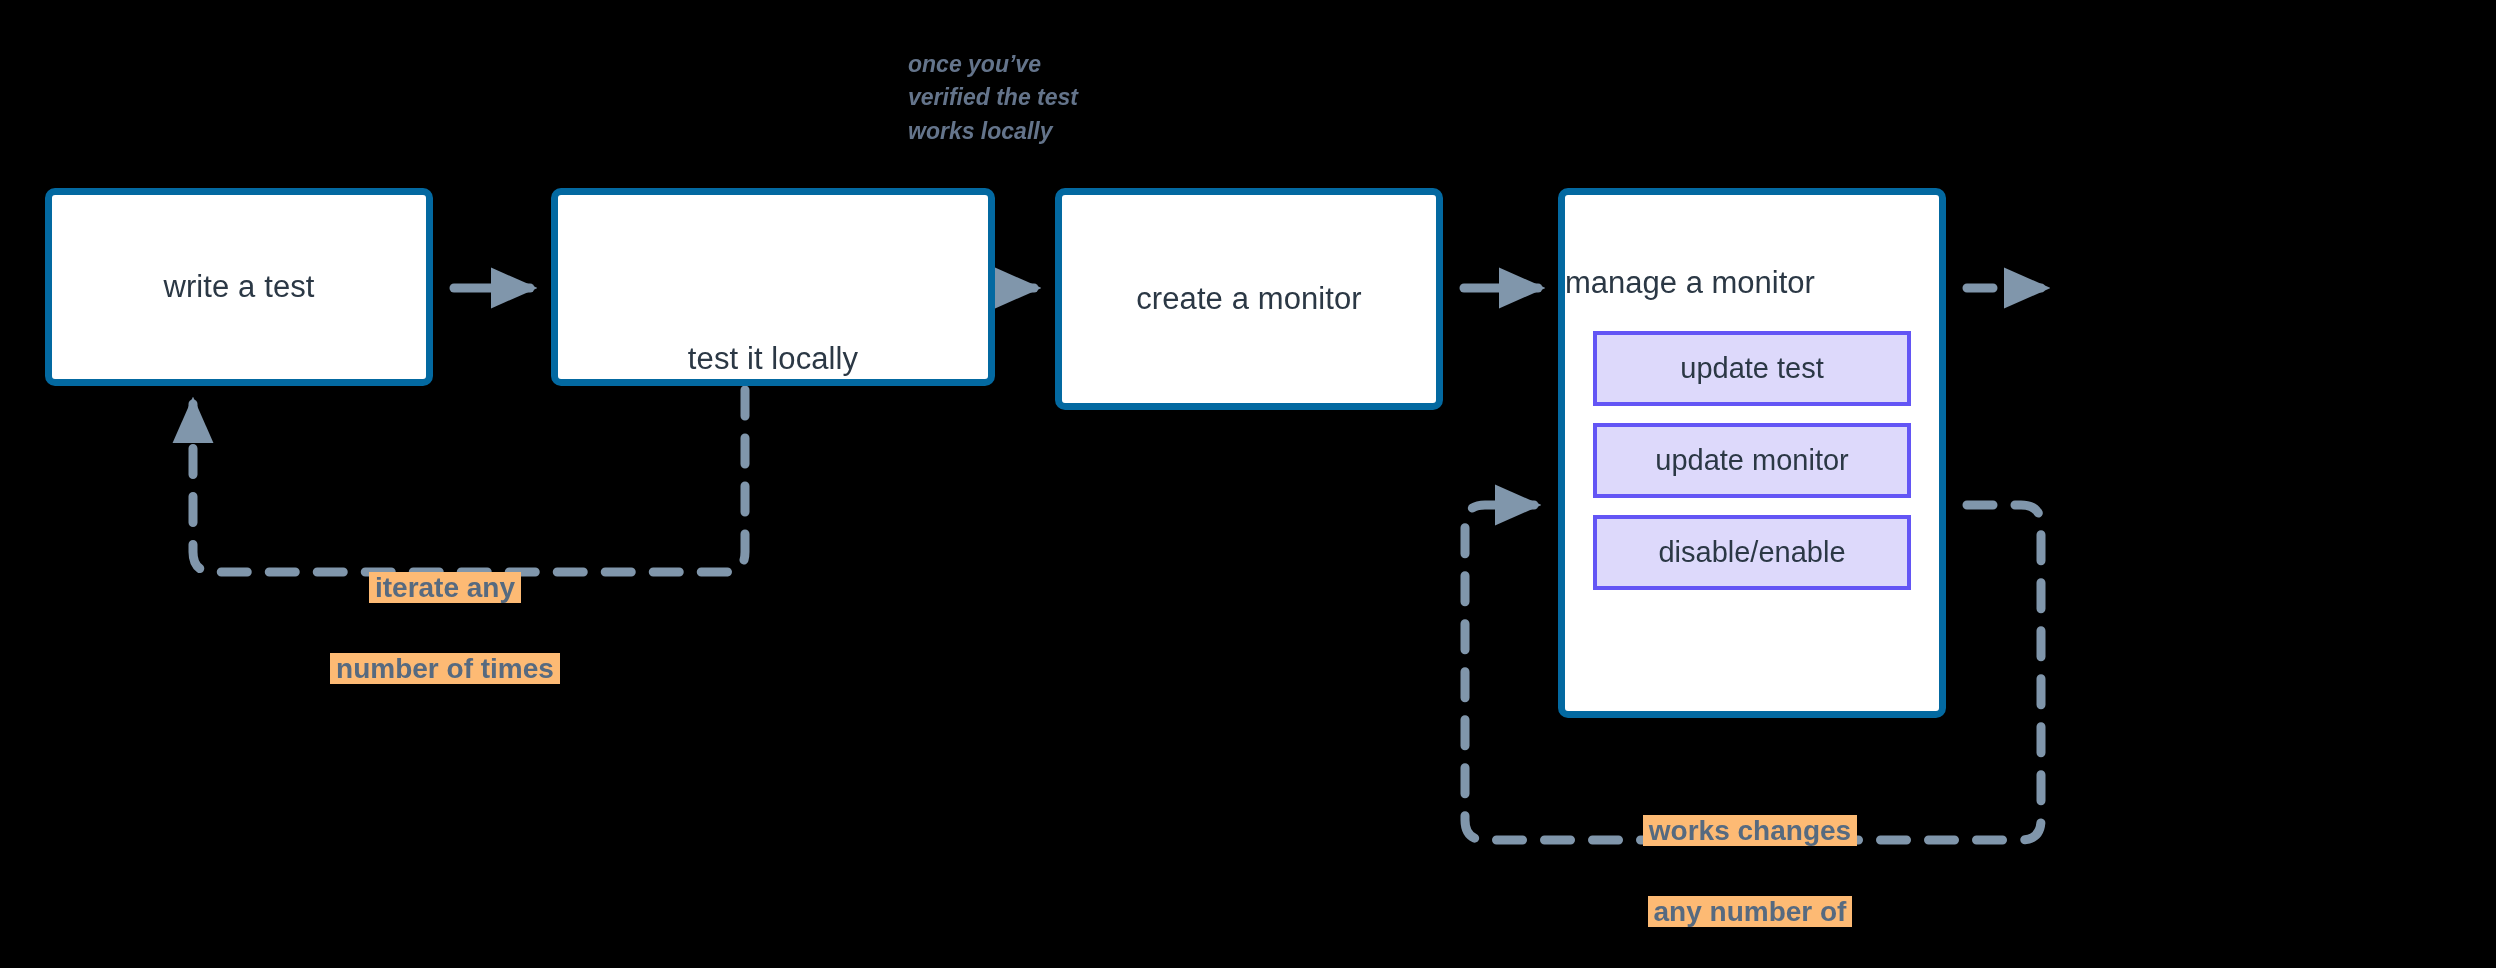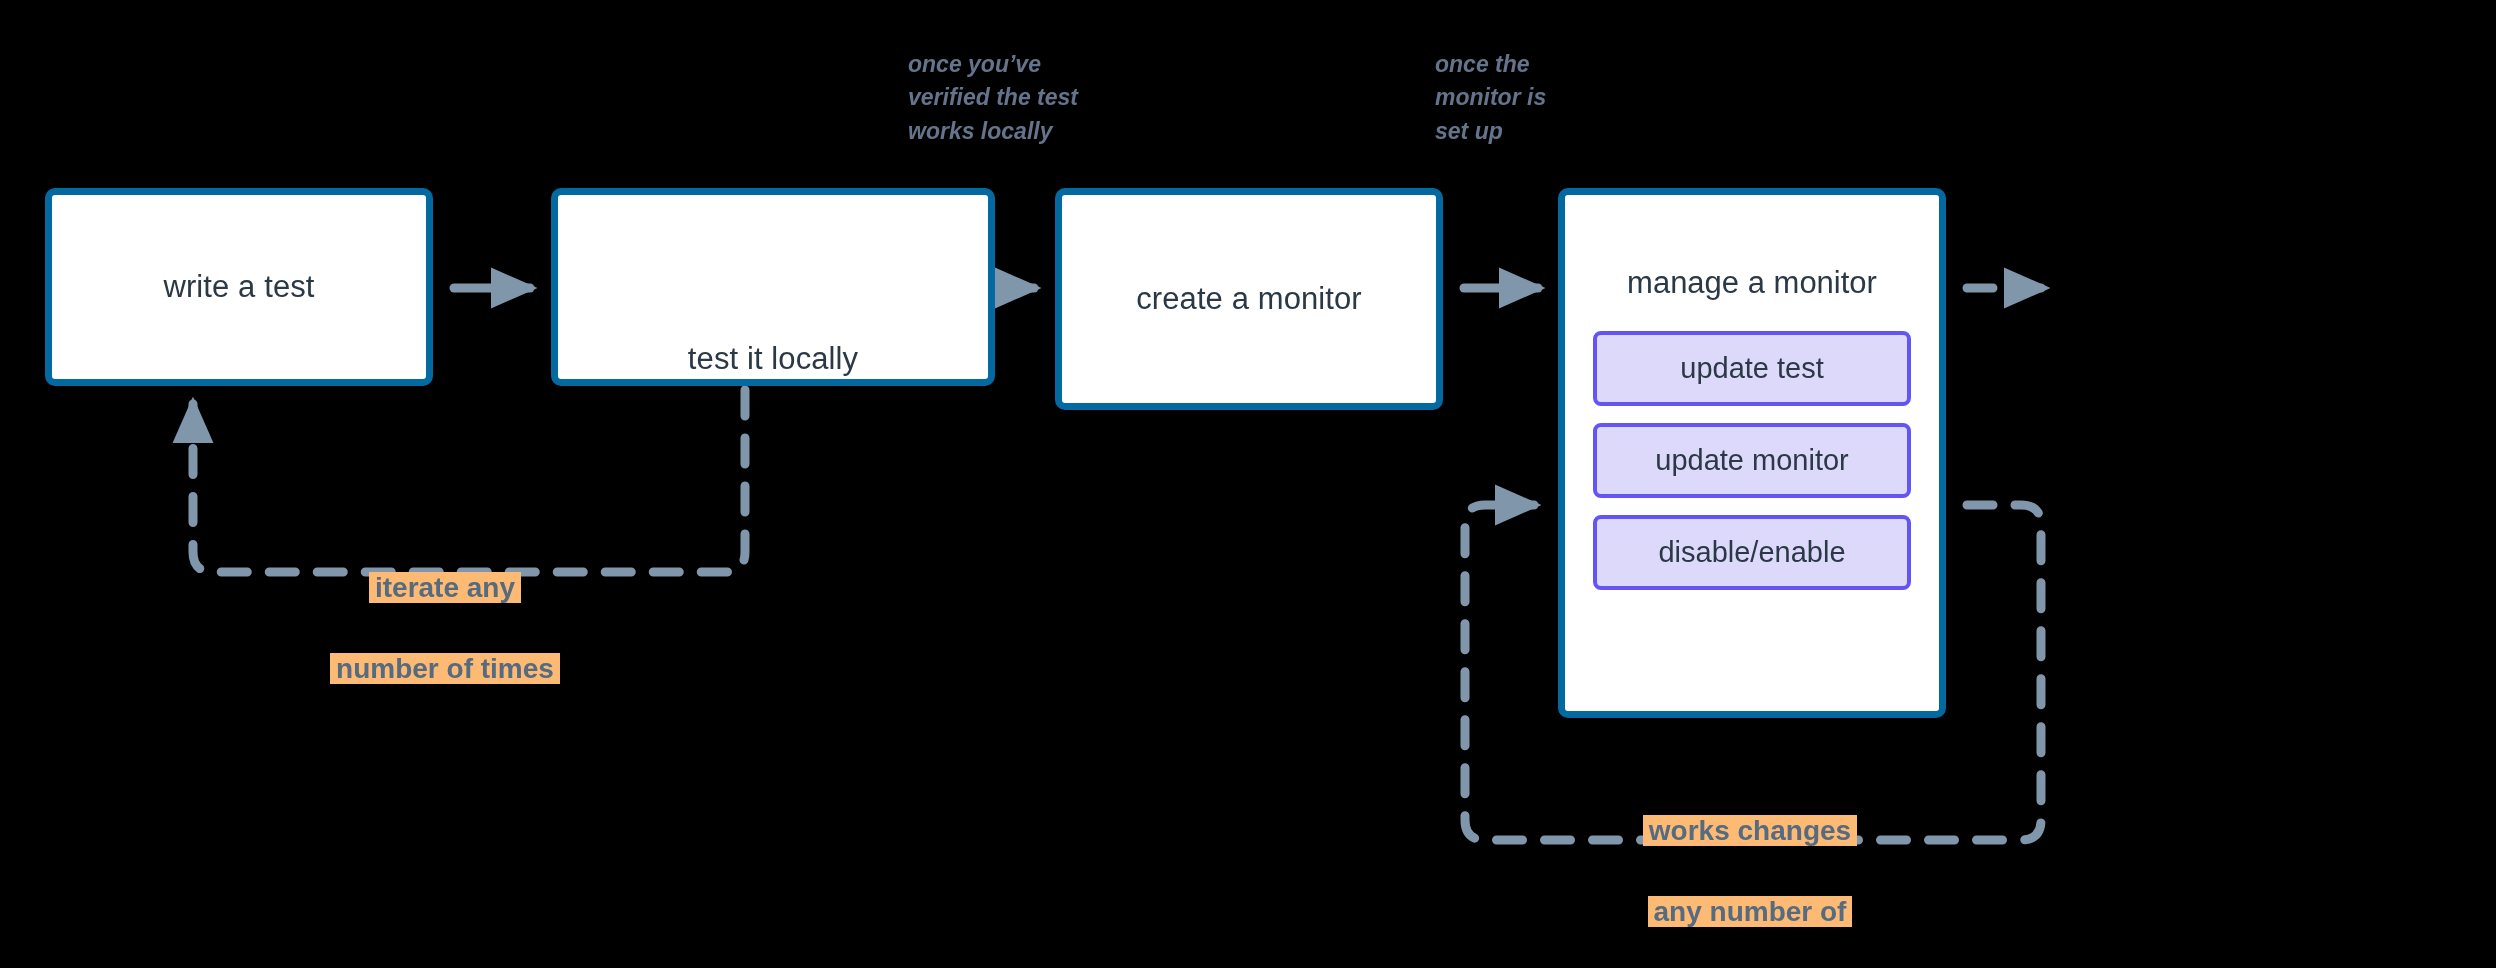--- a/index.html
+++ b/index.html
@@ -39,35 +39,35 @@
 
   
   #node-manage-a-monitor{
     left:1558px; top:188px; width:388px; height:530px;
     display:block;
     padding:0;
   }
   #node-manage-a-monitor .group-title{
     color:#2b3845;
     font-size:31px;
-    text-align:center;
+    text-align:left;
     margin-top:70px;
   }
   .sub-list{
     margin-top:30px;
     padding:0 28px;
     display:flex;
     flex-direction:column;
     gap:17px;
   }
   .sub-node{
     height:75px;
     background:#ddd9fb;
     border:4px solid #6355f5;
-    border-radius:8px;
+    border-radius:0;
     box-sizing:border-box;
     display:flex;
     align-items:center;
     justify-content:center;
   }
   .sub-label{
     color:#2b3845;
     font-size:29px;
     white-space:nowrap;
   }
@@ -158,23 +158,20 @@
         <span class="sub-label">disable/enable</span>
       </div>
     </div>
   </div>
 
 
   <div class="note" id="note-verified-locally">once you’ve
 verified the test
 works locally</div>
 
-  <div class="note" id="note-monitor-set-up">once the
-monitor is
-set up</div>
 
   <div class="loop-label" id="label-iterate-loop">
     <div><span>iterate any</span></div>
     <div><span>number of times</span></div>
   </div>
 
   <div class="loop-label" id="label-make-changes-loop">
     <div><span>works changes</span></div>
     <div><span>any number of</span></div>
     

